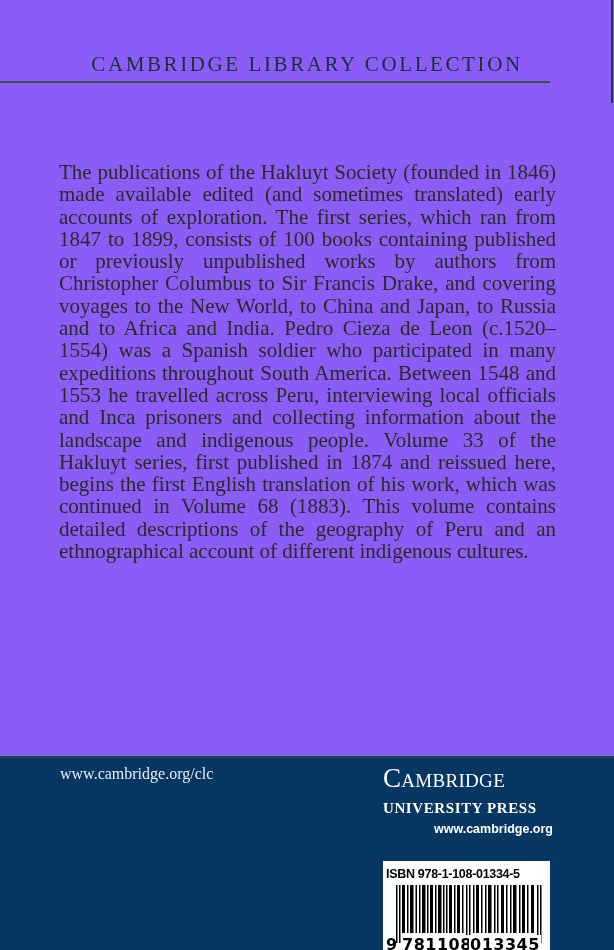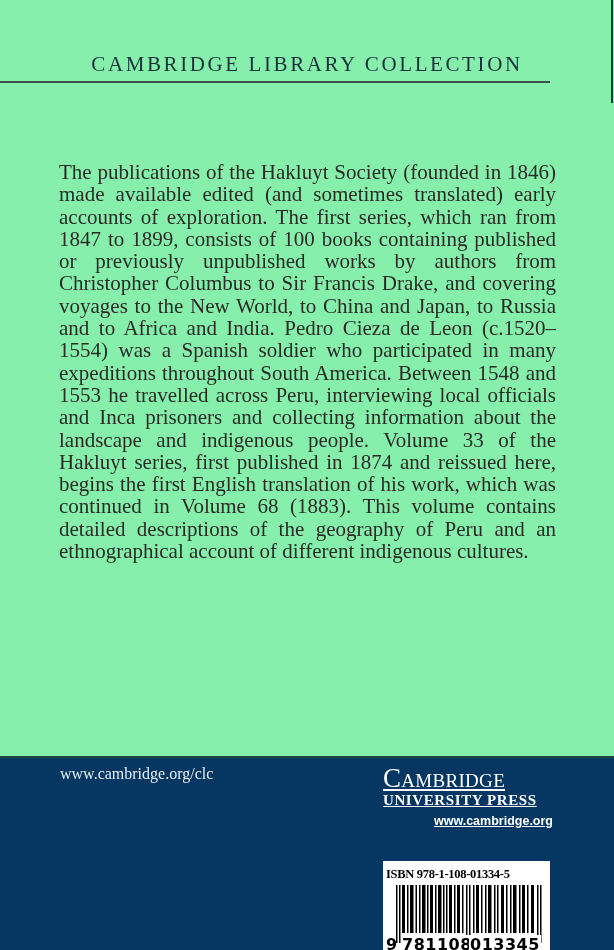--- a/index.html
+++ b/index.html
@@ -4,21 +4,21 @@
   <style>
     * { margin: 0; padding: 0; box-sizing: border-box; }
     html, body { width: 614px; height: 950px; overflow: hidden; }
     body {
       background: #fdf1a5;
       position: relative;
       font-family: "DejaVu Serif", "Liberation Serif", serif;
     }
     .cover {
       position: absolute; left: 0; top: 0; width: 614px; height: 950px;
-      background: #86efac;
+      background: #8b5cf6;
     }
     .spine-edge {
       position: absolute; left: 611px; top: 0; width: 2px; height: 103px;
       background: #1b3a48;
     }
     .series-title {
       position: absolute; left: 0; top: 52px; width: 614px;
       text-align: center;
       font-family: "Liberation Serif", serif;
       font-size: 21px; letter-spacing: 2.6px;
@@ -49,43 +49,42 @@
       border-top: 2px solid #1e4741;
     }
     .footer-url {
       position: absolute; left: 60px; top: 7px;
       font-family: "Liberation Serif", serif;
       font-size: 16px; color: #e8eef4;
     }
     .publisher {
       position: absolute; left: 383px; top: 6px; width: 170px;
       color: #ffffff;
-      text-decoration: underline;
     }
     .pub-name {
       font-family: "Liberation Serif", serif;
       font-size: 27px; line-height: 28px; letter-spacing: 0.3px;
       font-variant: small-caps;
     }
     .pub-sub {
       font-family: "Liberation Serif", serif; font-weight: bold;
-      font-size: 15px; line-height: 17px; letter-spacing: 0.6px;
+      font-size: 15px; line-height: 17px; letter-spacing: 0.6px; margin-top: 8px;
     }
     .pub-url {
       font-family: "Liberation Sans", sans-serif; font-weight: bold;
       font-size: 12.5px; line-height: 20px; margin-top: 2px; text-align: right;
     }
     .barcode-box {
       position: absolute; left: 383px; top: 103px; width: 167px; height: 104px;
       background: #ffffff;
       height: 103px;
     }
     .isbn-text {
       position: absolute; left: 3px; top: 6px;
-      font-family: Liberation Serif, serif;
+      font-family: Liberation Sans, sans-serif;
       font-size: 12.5px; color: #000; letter-spacing: -0.3px;
       font-weight: bold;
     }
     .bars {
       position: absolute; left: 13px; top: 24px; width: 147px; height: 58px;
     }
     .barcode-digits {
       position: absolute; left: 3px; top: 74px; width: 160px; height: 22px;
       font-family: "DejaVu Sans", sans-serif; font-size: 16px; color: #000;
       font-weight: bold;

